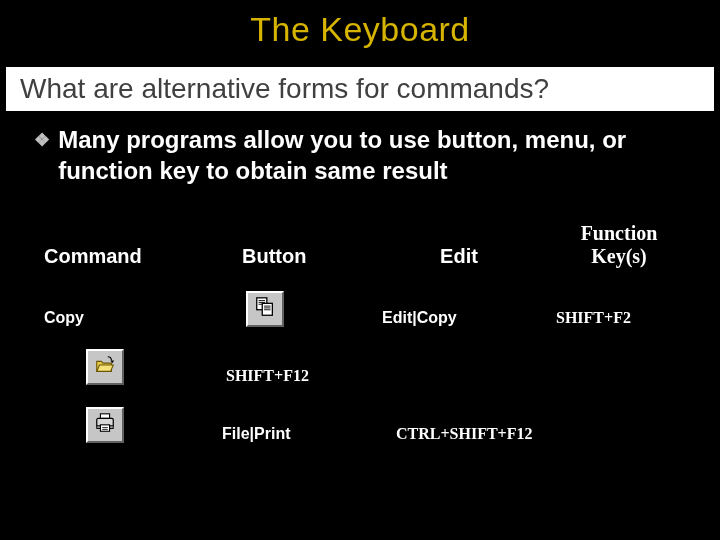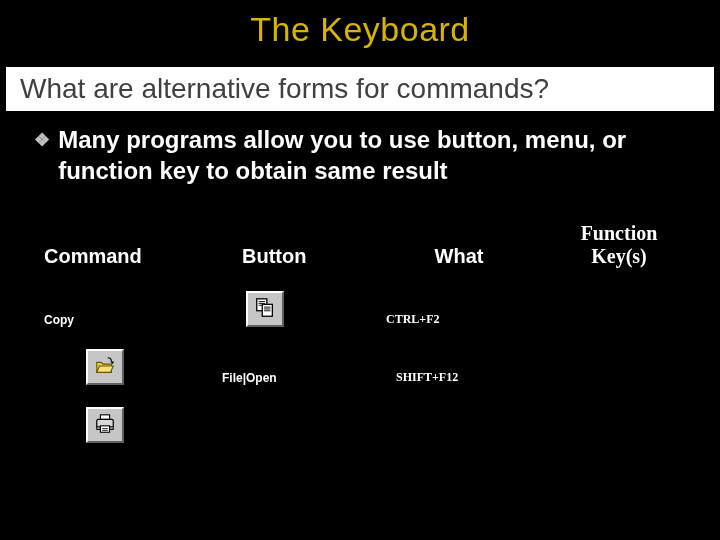--- a/index.html
+++ b/index.html
@@ -56,21 +56,21 @@
   .row.header {
     min-height: 42px;
     border-bottom: 3px solid #000;
   }
   .cell {
     color: #fff;
     font-weight: bold;
     padding: 6px 8px;
   }
   .row.header .cell { font-size: 20px; }
-  .row.body .cell { font-size: 12px; }
+  .row.body .cell { font-size: 16px; }
   .c1 { flex: 0 0 160px; padding-left: 14px; }
   .c2 { flex: 0 0 140px; display:flex; align-items:center;margin-left:44px; }
   .c3 { flex: 0 0 170px; text-align: left; }
   .c4 { flex: 1 1 auto; padding-left: 12px; font-family: Liberation Serif, serif; }
   .row.header .c3 { text-align: center; }
   .row.header .c4 { text-align: center; }
   .btn {
     width: 38px;
     height: 36px;
     background: #c6c6c6;
@@ -95,21 +95,21 @@
 <div class="bullet-row">
   <span class="bullet-glyph">❖</span>
   <span>Many programs allow you to use button, menu, or function key to obtain same result</span>
 </div>
 
 <div class="table">
 
   <div class="row header">
     <div class="cell c1">Command</div>
     <div class="cell c2">Button</div>
-    <div class="cell c3">What</div>
+    <div class="cell c3">Edit</div>
     <div class="cell c4">Function Key(s)</div>
   </div>
 
   <div class="row body">
     <div class="cell c1">Copy</div>
     <div class="cell c2">
       <div class="btn">
         <span>
           <svg viewBox="0 0 24 24">
             <rect x="3" y="2" width="11" height="13" fill="#fff" stroke="#000" stroke-width="1.4"></rect>
@@ -117,50 +117,52 @@
             <line x1="5" y1="7" x2="12" y2="7" stroke="#000" stroke-width="1"></line>
             <line x1="5" y1="9" x2="12" y2="9" stroke="#000" stroke-width="1"></line>
             <rect x="9" y="8" width="11" height="13" fill="#fff" stroke="#000" stroke-width="1.4"></rect>
             <line x1="11" y1="11" x2="18" y2="11" stroke="#000" stroke-width="1"></line>
             <line x1="11" y1="13" x2="18" y2="13" stroke="#000" stroke-width="1"></line>
             <line x1="11" y1="15" x2="18" y2="15" stroke="#000" stroke-width="1"></line>
           </svg>
         </span>
       </div>
     </div>
-    <div class="cell c4">CTRL+F2</div>
+    <div class="cell c3">Edit|Copy</div>
+    <div class="cell c4">SHIFT+F2</div>
   </div>
 
   <div class="row body">
     <div class="cell c2">
       <div class="btn">
         <span>
           <svg viewBox="0 0 24 24">
             <path d="M3 8 h5 l2 2 h9 v9 H3 Z" fill="#e6c94a" stroke="#6a5600" stroke-width="1.2"></path>
             <path d="M6 12 h15 l-3 7 H3 Z" fill="#f7e27a" stroke="#6a5600" stroke-width="1.2"></path>
             <path d="M15 3 q4 0 4 4" fill="none" stroke="#000" stroke-width="1.3"></path>
             <polygon points="18,7 22,7 20,10" fill="#000"></polygon>
           </svg>
         </span>
       </div>
     </div>
-    <div class="cell c3">File|Open</div>
     <div class="cell c4">SHIFT+F12</div>
   </div>
 
   <div class="row body">
     <div class="cell c2">
       <div class="btn">
         <span>
           <svg viewBox="0 0 24 24">
             <rect x="7" y="2" width="10" height="5" fill="#fff" stroke="#000" stroke-width="1.2"></rect>
             <rect x="3" y="7" width="18" height="9" rx="1.5" fill="#d8d8d8" stroke="#000" stroke-width="1.3"></rect>
             <rect x="3" y="15" width="18" height="3" fill="#9a9a9a" stroke="#000" stroke-width="1"></rect>
             <rect x="7" y="14" width="10" height="7" fill="#fff" stroke="#000" stroke-width="1.2"></rect>
             <line x1="9" y1="17" x2="15" y2="17" stroke="#000" stroke-width="0.9"></line>
             <line x1="9" y1="19" x2="15" y2="19" stroke="#000" stroke-width="0.9"></line>
           </svg>
         </span>
       </div>
     </div>
+    <div class="cell c3">File|Print</div>
+    <div class="cell c4">CTRL+SHIFT+F12</div>
   </div>
 
 </div>
 
 </body></html>

